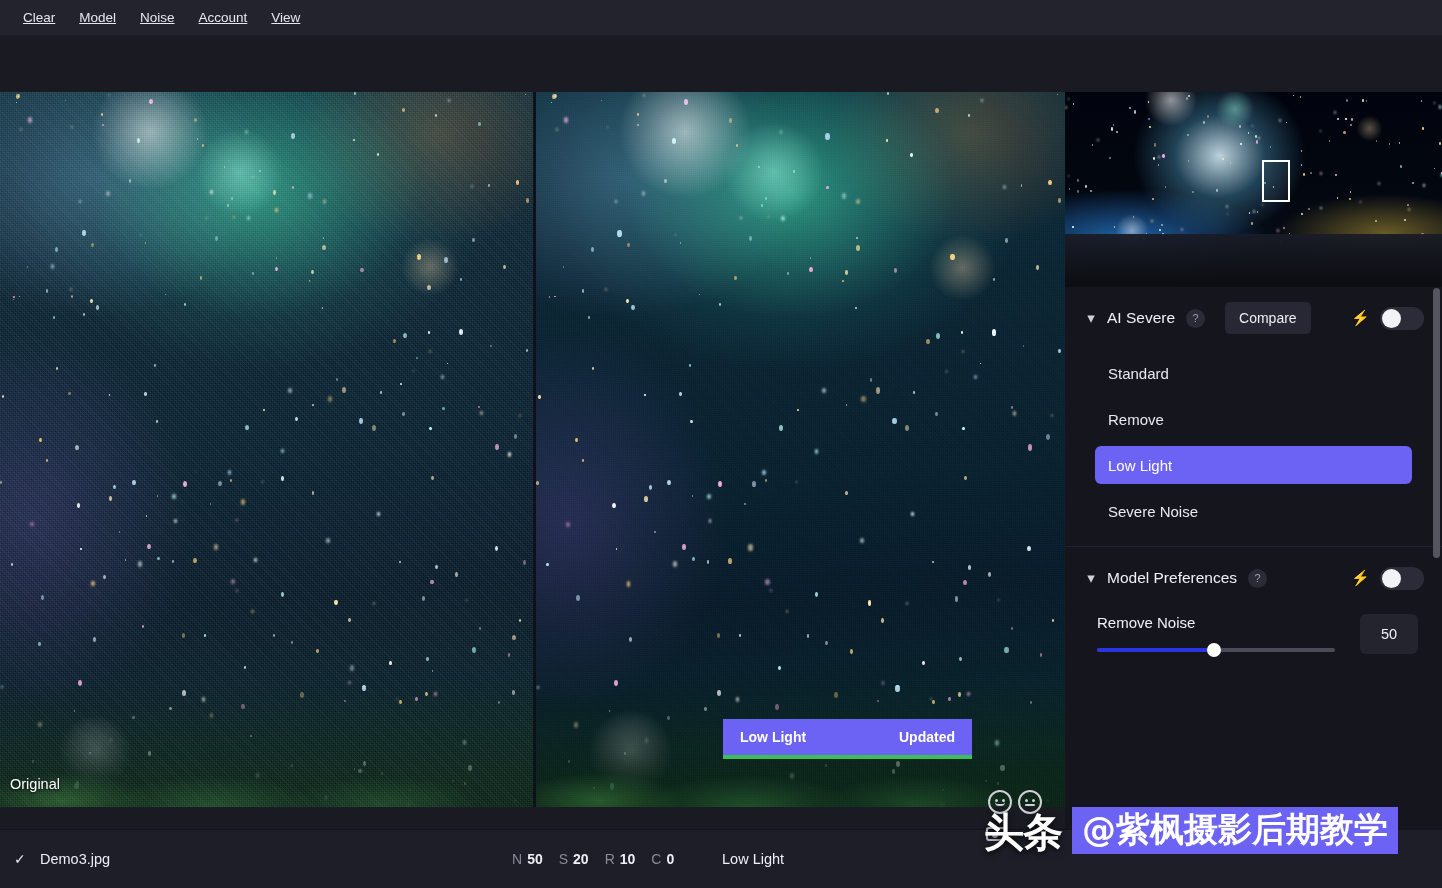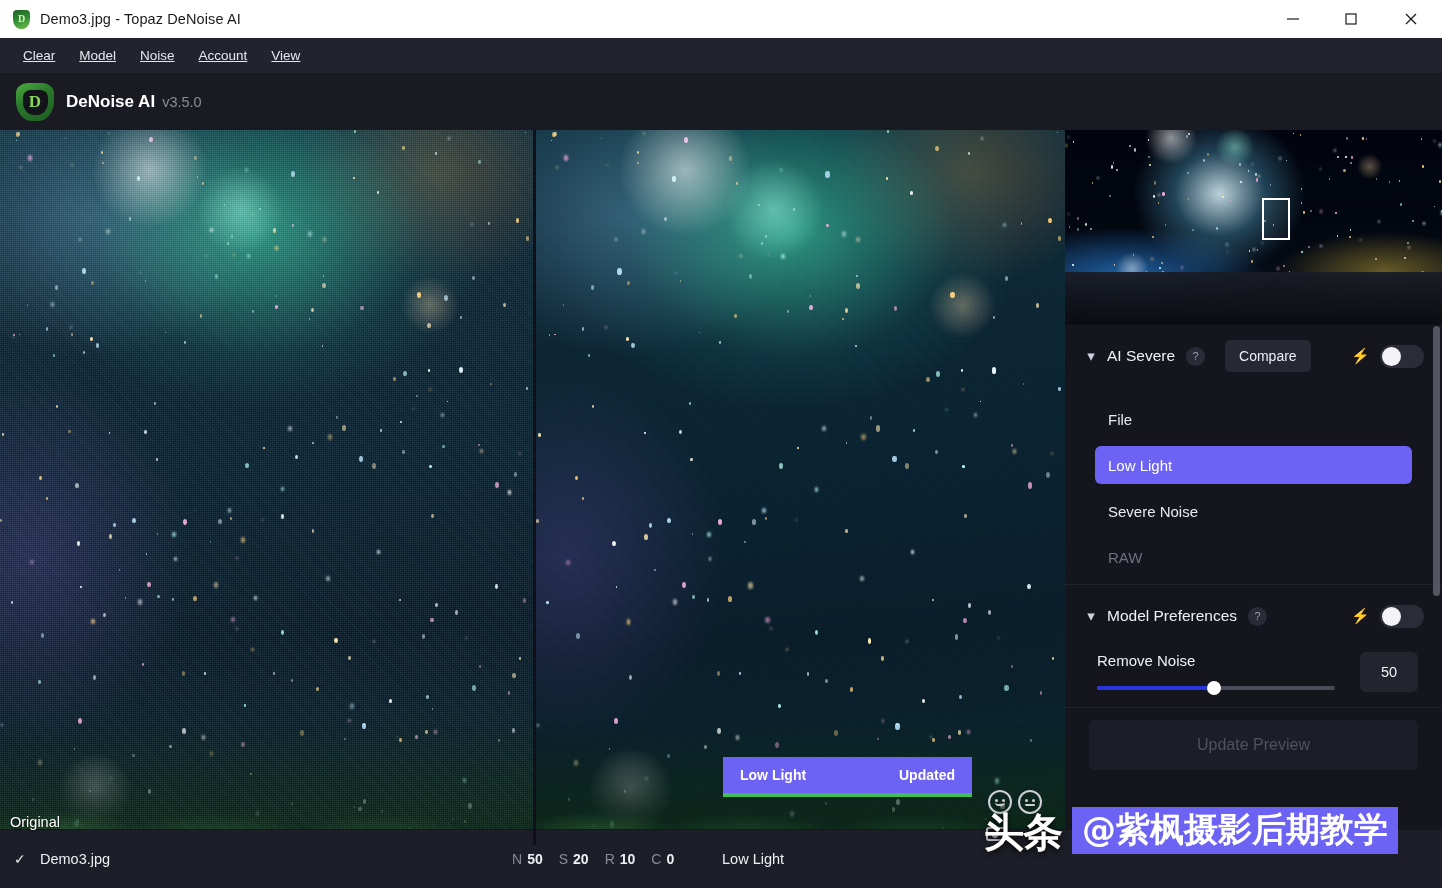--- a/index.html
+++ b/index.html
@@ -367,61 +367,30 @@
   .wm-cam::after{
     content:""; position:absolute; left:4px; top:3px; width:6px;height:6px;
     border-radius:50%; background:#d5d5dc;
   }
 </style>
 </head>
 <body>
 
 <div id="app">
 
-  <div class="titlebar">
-    <div class="tb-icon">
-      <div class="shield"></div>
-    </div>
-    <div class="tb-title">Demo3.jpg - Topaz DeNoise AI</div>
-    <div class="tb-controls">
-      <div class="tb-btn">
-        <svg width="14" height="14" viewBox="0 0 14 14">
-            <line x1="1" y1="7" x2="13" y2="7" stroke="#1d1d1d" stroke-width="1.2"></line>
-          </svg>
-      </div>
-      <div class="tb-btn">
-        <svg width="14" height="14" viewBox="0 0 14 14">
-            <rect x="2" y="2" width="10" height="10" fill="none" stroke="#1d1d1d" stroke-width="1.2"></rect>
-          </svg>
-      </div>
-      <div class="tb-btn">
-        <svg width="16" height="16" viewBox="0 0 16 16">
-            <line x1="3" y1="3" x2="13" y2="13" stroke="#1d1d1d" stroke-width="1.2"></line>
-            <line x1="13" y1="3" x2="3" y2="13" stroke="#1d1d1d" stroke-width="1.2"></line>
-          </svg>
-      </div>
-    </div>
-  </div>
 
   <div class="menubar">
     <div class="menu-item"><u>Clear</u></div>
     <div class="menu-item"><u>Model</u></div>
     <div class="menu-item"><u>Noise</u></div>
     <div class="menu-item"><u>Account</u></div>
     <div class="menu-item"><u>View</u></div>
   </div>
 
   <div class="appheader">
-    <div class="logo-wrap">
-      <div class="logo-mark">
-          <div class="inner"></div>
-        </div>
-      <div class="app-name">DeNoise AI</div>
-      <div class="app-ver">v3.5.0</div>
-    </div>
 
     <div class="hdr-center">
 
       <div class="pill orig-btn">
         <svg class="eye-off" viewBox="0 0 24 24">
           <path d="M2 12s3.6-6.5 10-6.5S22 12 22 12s-3.6 6.5-10 6.5S2 12 2 12z" fill="none" stroke="#dedee8" stroke-width="1.6"></path>
           <circle cx="12" cy="12" r="3" fill="none" stroke="#dedee8" stroke-width="1.6"></circle>
           <line x1="3" y1="20" x2="21" y2="4" stroke="#dedee8" stroke-width="1.8"></line>
         </svg>
         <span class="orig-label">Original</span>
@@ -1097,36 +1066,36 @@
           <div class="cmp-btn">Compare</div>
           <div class="toggle-wrap">
             <span class="bolt">⚡</span>
             <div class="toggle">
                 <div class="knob"></div>
               </div>
           </div>
         </div>
 
         <div class="model-list">
+          <div class="model-item">
+              <span>Standard</span>
+            </div>
           <div class="model-sep"></div>
           <div class="model-item">
-              <span>File</span>
+              <span>Remove</span>
             </div>
           <div class="model-sep"></div>
           <div class="model-item sel">
               <span>Low Light</span>
             </div>
           <div class="model-sep"></div>
           <div class="model-item">
               <span>Severe Noise</span>
             </div>
           <div class="model-sep"></div>
-          <div class="model-item dim">
-              <span>RAW</span>
-            </div>
         </div>
       </div>
 
       <div class="divider-line"></div>
 
       <div class="section">
         <div class="sec-head">
           <div class="chev">▾</div>
           <div class="sec-title">Model Preferences</div>
           <div class="helpdot">?</div>
@@ -1147,23 +1116,20 @@
             </div>
           </div>
           <div class="numbox">50</div>
         </div>
       </div>
 
       <div class="scrollbar">
         <div class="thumb"></div>
       </div>
 
-      <div class="update-wrap">
-        <div class="update-btn">Update Preview</div>
-      </div>
     </div>
   </div>
 
   <div class="statusbar">
     <div class="sb-check">✓</div>
     <div class="sb-file">Demo3.jpg</div>
     <div class="sb-params">
       <span class="k">N</span>
         <span class="v">50</span>
       <span class="k">S</span>

